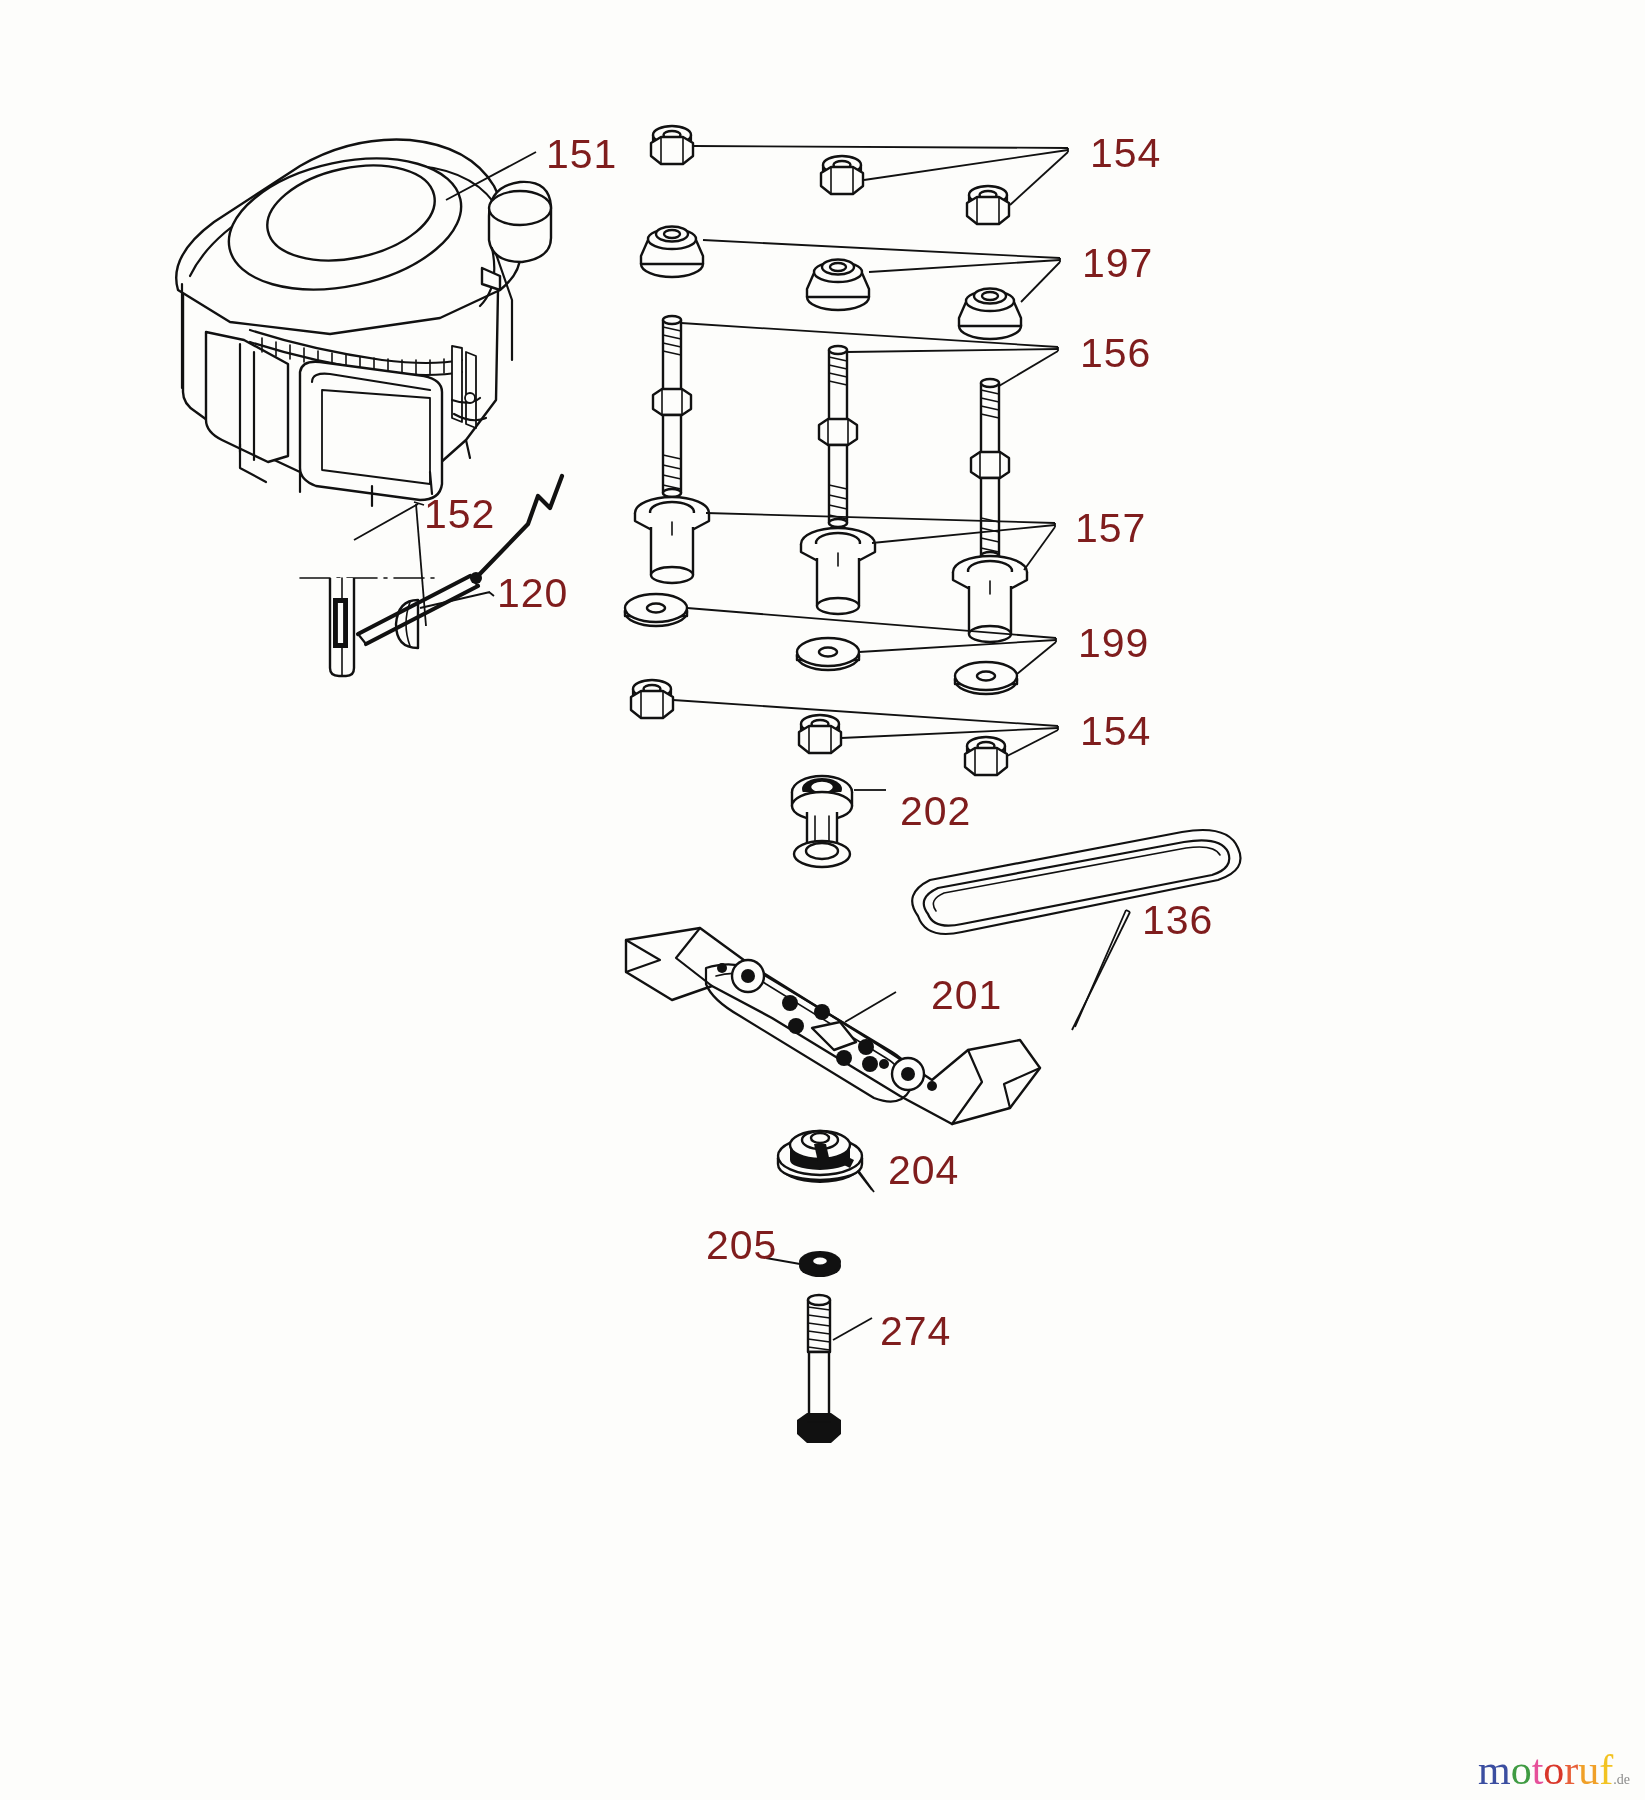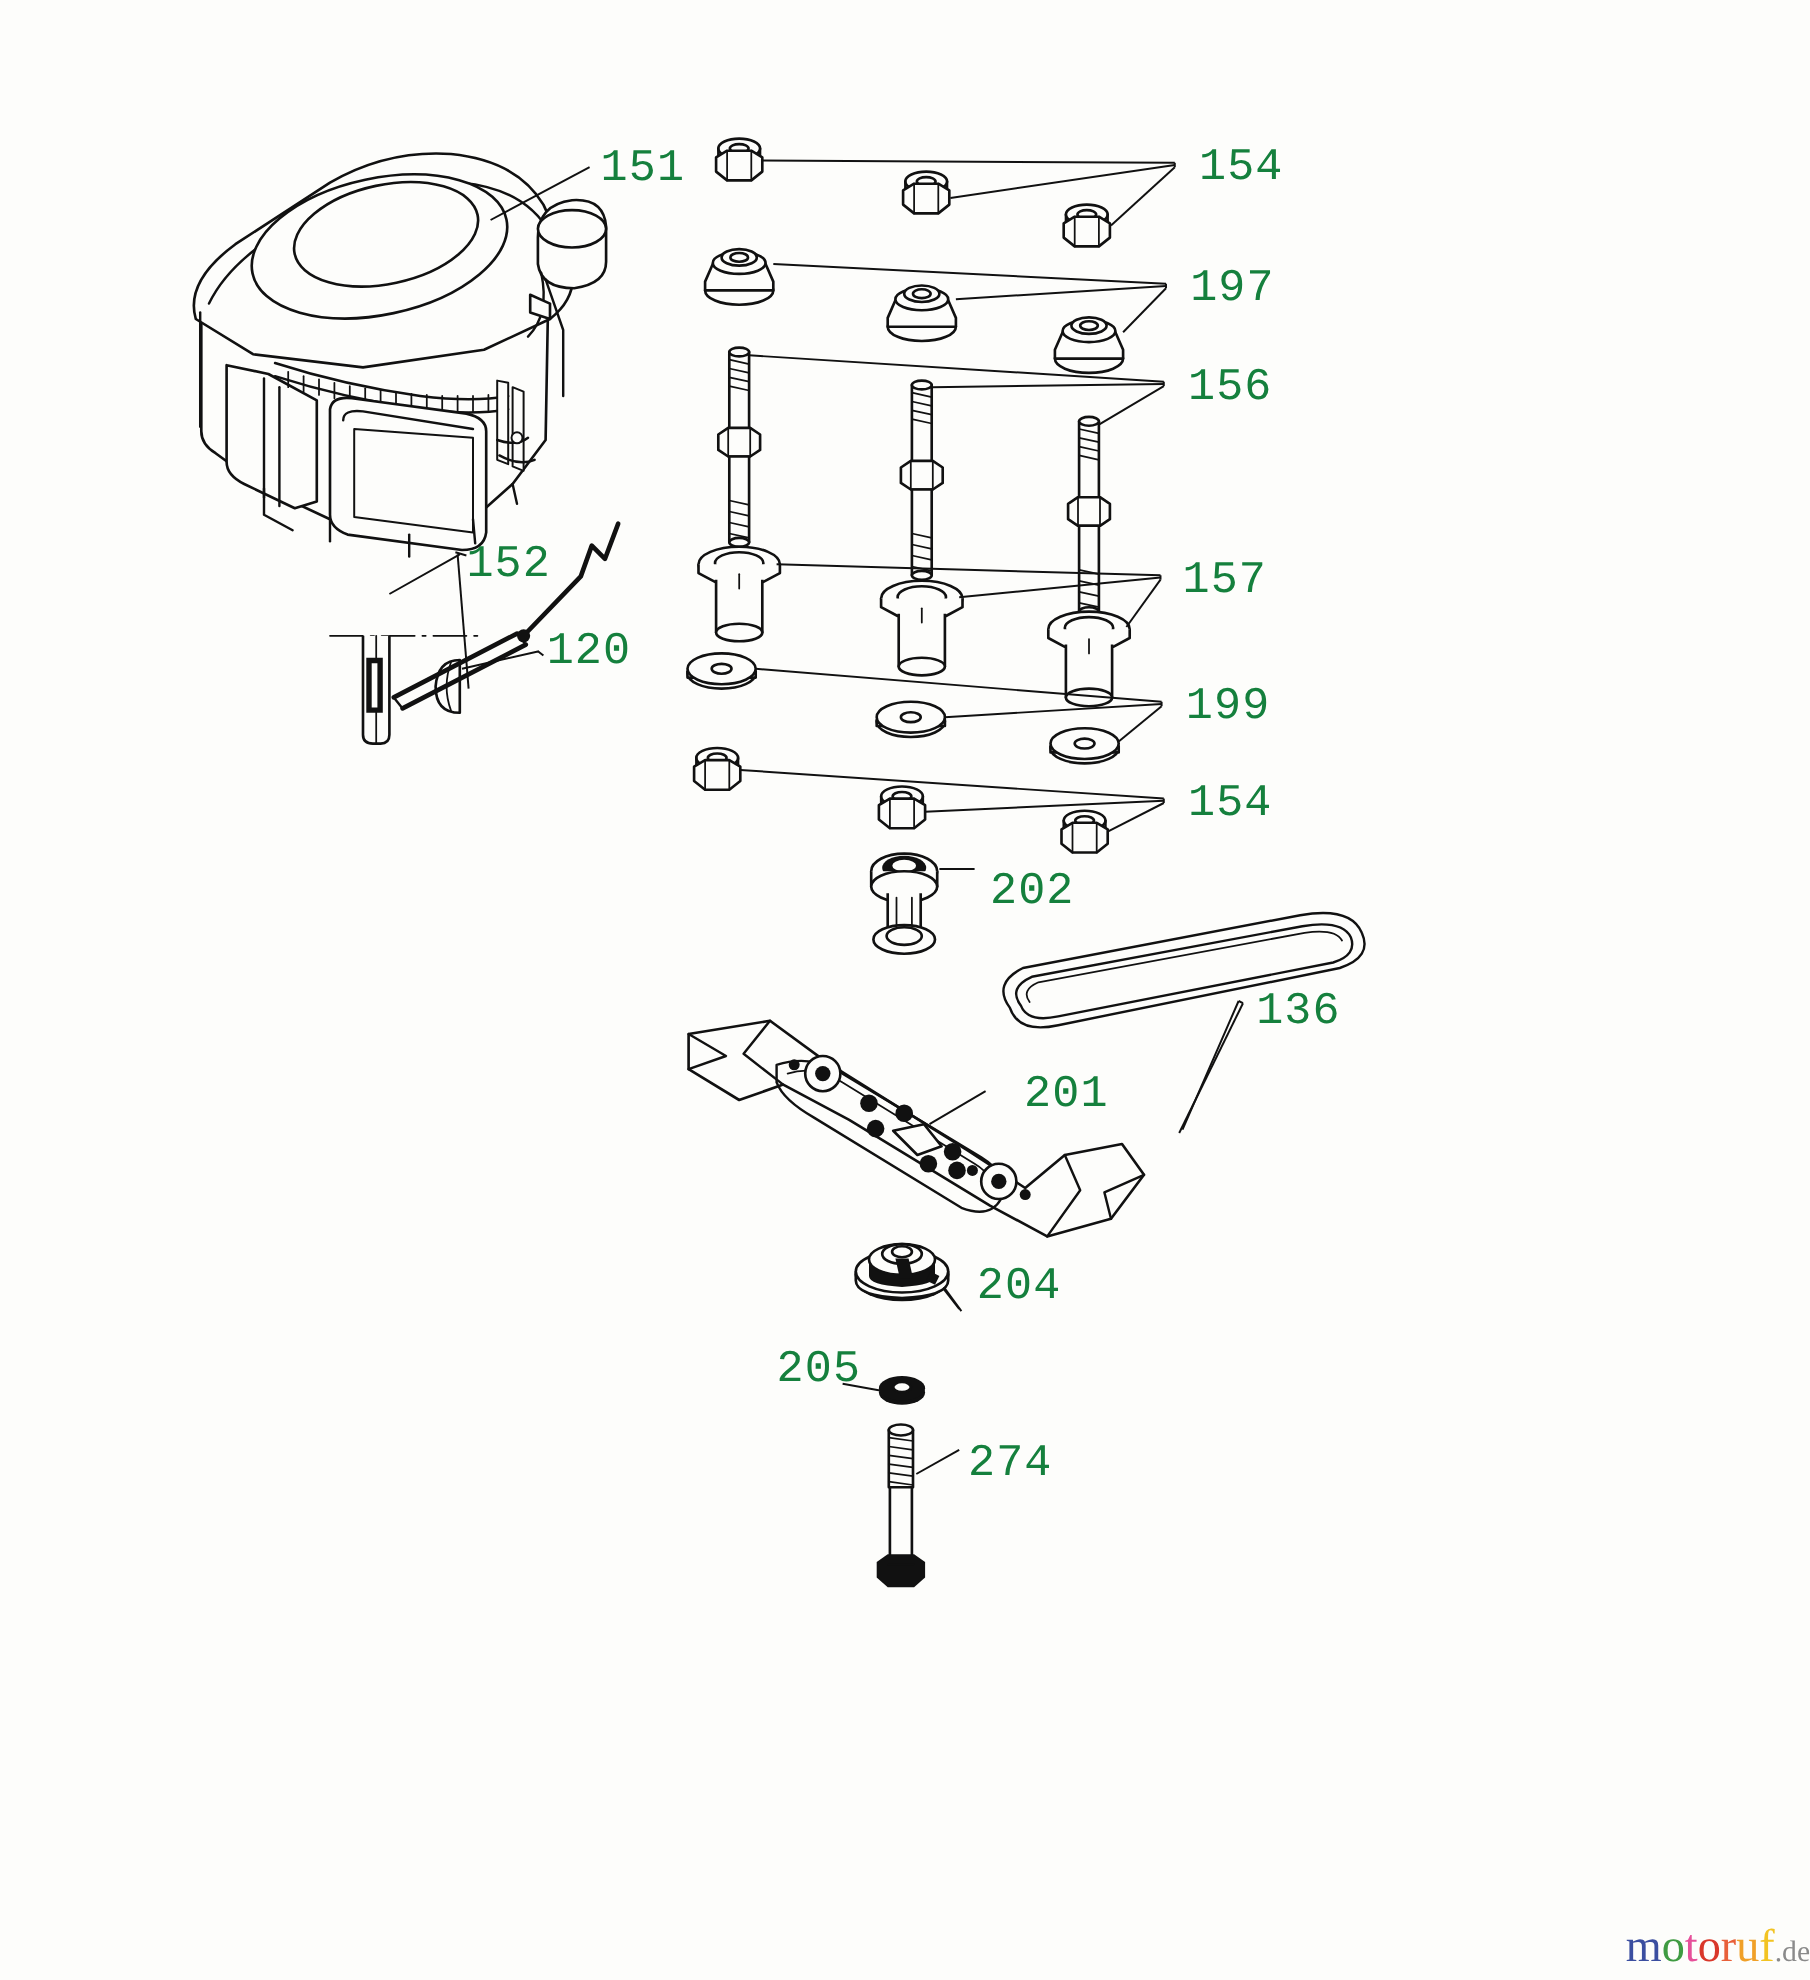--- a/index.html
+++ b/index.html
@@ -1,25 +1,25 @@
 <!DOCTYPE html>
 <html><head>
 <meta charset="utf-8">
 <style>
   html,body{margin:0;padding:0;background:#fefefe;}
   body{width:1645px;height:1800px;position:relative;overflow:hidden;
        font-family:"Liberation Sans", sans-serif;}
   #sheet{position:absolute;left:0;top:0;width:1645px;height:1800px;background:#fdfdfb;}
   svg.layer{position:absolute;left:0;top:0;width:1645px;height:1800px;}
-  .lbl{position:absolute;font-family:Liberation Mono, monospace;
-       font-size:41px;color:#15803d;letter-spacing:1px;white-space:nowrap;}
+  .lbl{position:absolute;font-family:Liberation Sans, sans-serif;
+       font-size:41px;color:#7f1d1d;letter-spacing:1px;white-space:nowrap;}
   .wm{position:absolute;font-family:"Liberation Serif", serif;font-size:42px;
       letter-spacing:0px;white-space:nowrap;}
   .wm span{display:inline-block;}
-  .wm .suffix{font-size:27px;color:#8a8a8a;vertical-align:baseline;}
+  .wm .suffix{font-size:14px;color:#8a8a8a;vertical-align:baseline;}
 </style>
 </head>
 <body>
 
 <div id="sheet">
 
   <svg class="layer" viewBox="0 0 1645 1800">
     <defs>
       <style>
         .ln{fill:none;stroke:#111;stroke-width:2.2;stroke-linecap:round;stroke-linejoin:round;}

